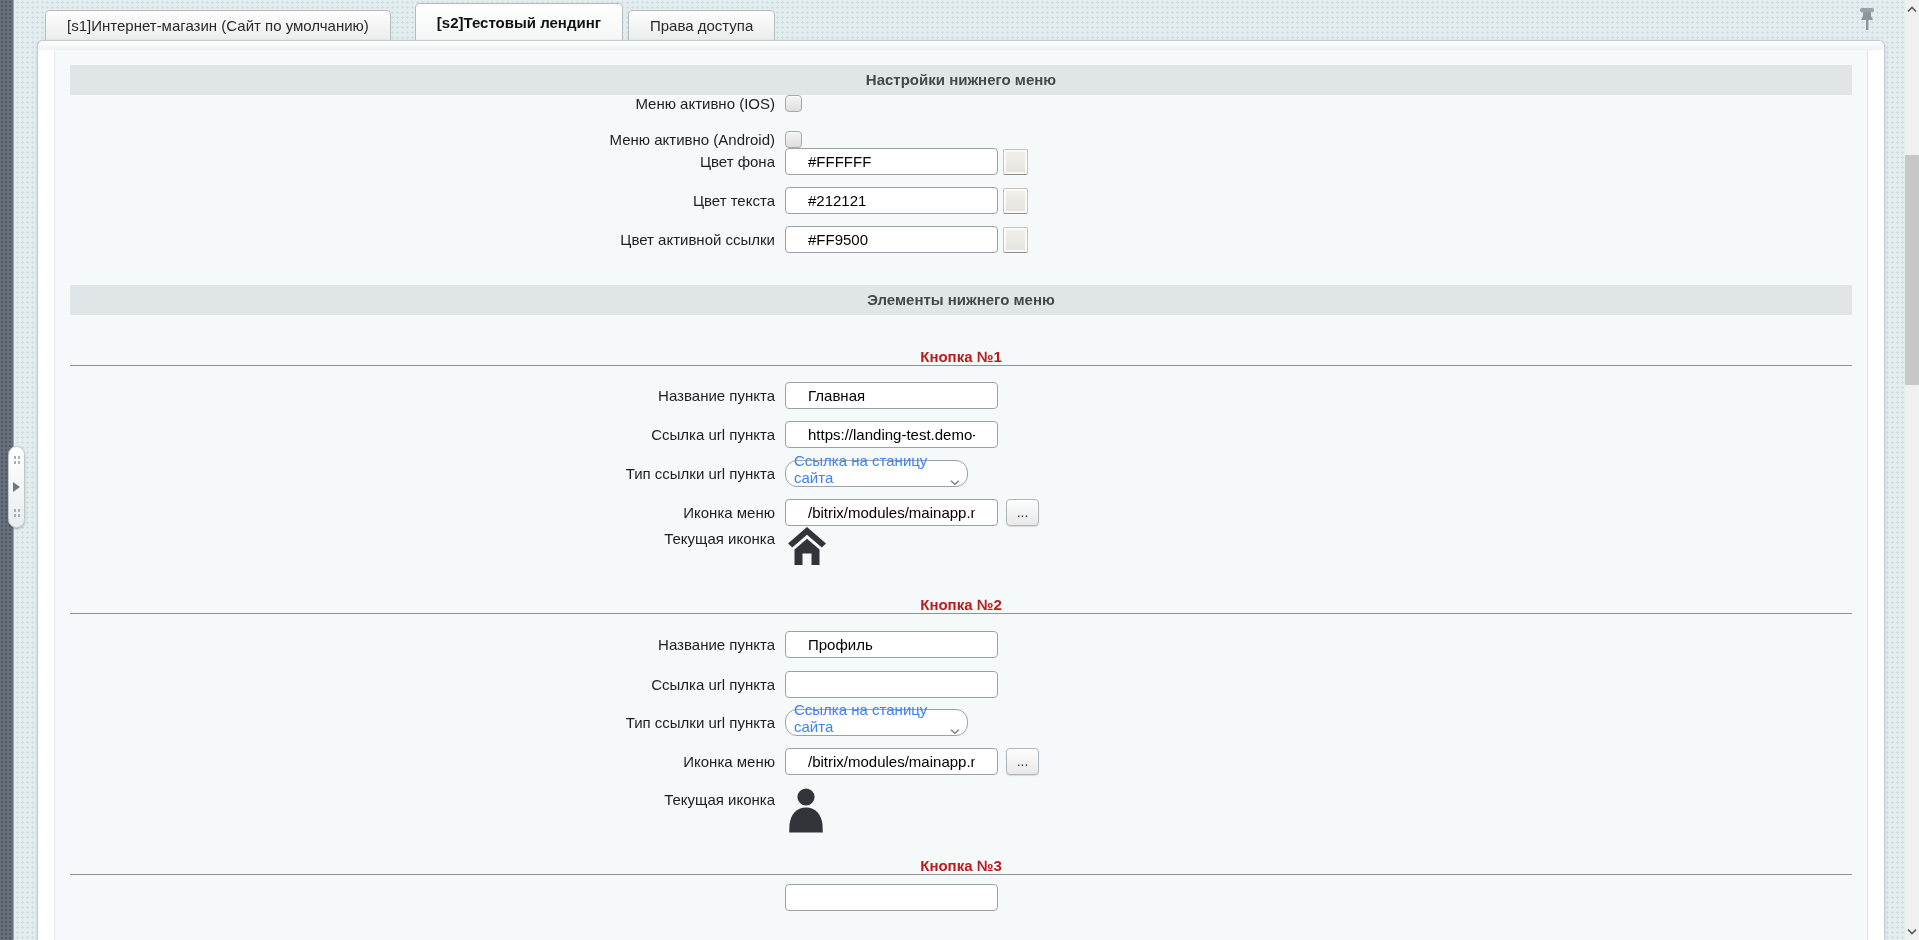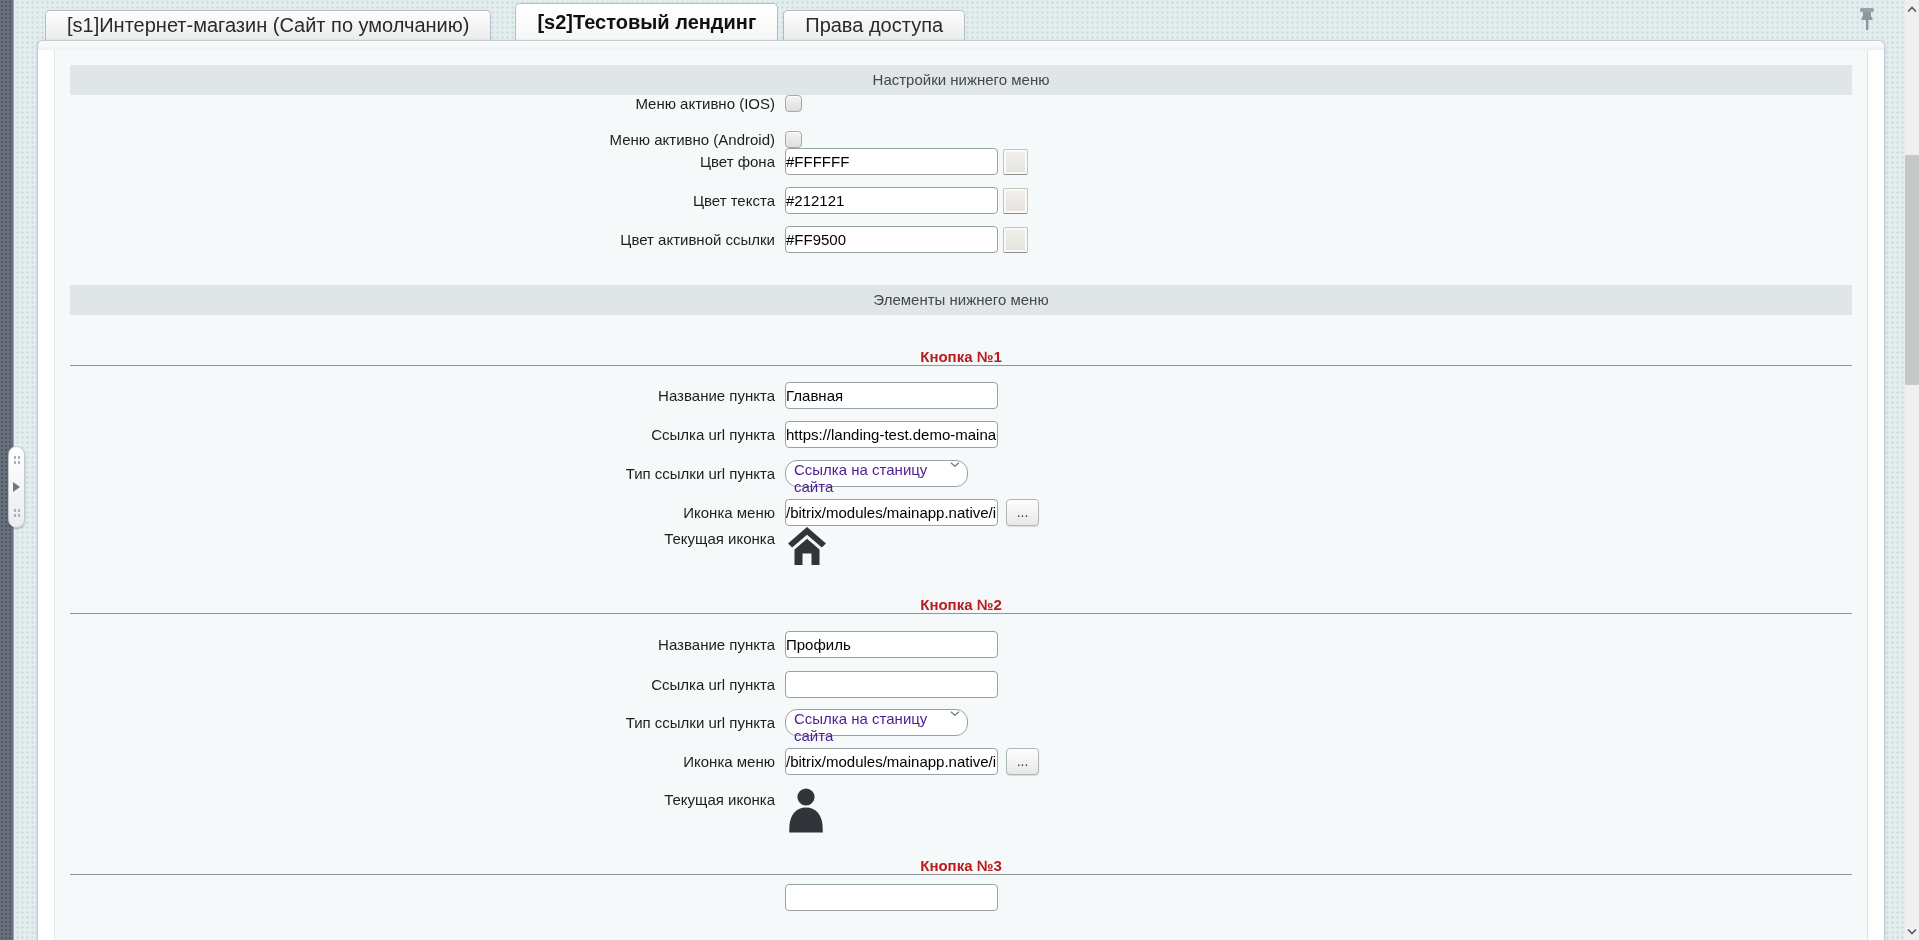--- a/index.html
+++ b/index.html
@@ -45,21 +45,21 @@
   .tabbar{
     position:absolute; left:45px; top:0; height:40px;
     display:flex; align-items:flex-end; gap:5px;
   }
   .tab{
     height:30px; padding:0 21px;
     display:flex; align-items:center; white-space:nowrap;
     background:linear-gradient(#fdfdfd,#ebecec);
     border:1px solid #b4bcbf; border-bottom:none;
     border-radius:5px 5px 0 0;
-    font-size:20px; color:#2a2a2a; cursor:pointer;
+    font-size:15px; color:#2a2a2a; cursor:pointer;
     box-shadow:inset 0 1px 0 #ffffff;
   }
   .tab.active{
     height:37px;
     background:linear-gradient(#ffffff,#f5f6f6);
     font-weight:bold; color:#111;margin-left:19px;
   }
   
   .pin{ position:absolute; right:41px; top:6px; cursor:pointer; }
   .scrollbar{
@@ -88,21 +88,21 @@
   }
   .inner{
     margin:0 16px; height:904px;
     background:#f5f9f9;
     border-left:1px solid #e4ebeb; border-right:1px solid #dde4e5;
     padding:15px 15px 0; overflow:hidden;
   }
   .section-title{
     height:30px; line-height:30px;
     background:#e0e6e7;
-    text-align:center; font-weight:normal; font-size:15px; color:#43484b;
+    text-align:center; font-weight:bold; font-size:15px; color:#43484b;
   }
   .btn-heading{
     text-align:center; font-weight:bold; font-size:15px; color:#b91c1c;
     height:16px; line-height:16px;
   }
   hr.sep{ margin:0; border:none; border-top:1px solid #8f9496; }
   
   .row{ display:flex; align-items:center; }
   .row.top{ align-items:flex-start; }
   .lbl{
@@ -112,37 +112,37 @@
   .row.top .lbl{ padding-top:4px; }
   .checkbox{
     width:17px; height:17px;
     background:linear-gradient(#f4f4f4,#dedede);
     border:1px solid #a8a8a8; border-radius:4px;
     box-shadow:inset 0 1px 0 #ffffff; cursor:pointer;
   }
   input.txt{
     width:213px; height:27px;
     border:1px solid #99a2a9; border-radius:4px;
-    background:#fff; padding:0 0;
+    background:#fff; padding:0 22px;
     font-family:"Liberation Sans", sans-serif;
     font-size:15px; color:#000; outline:none;
   }
   .swatch{
     width:25px; height:26px; margin-left:5px;
     background:linear-gradient(#f2f0ec,#e6e3de);
     border:1px solid #c6c4bf; border-bottom-color:#8d8d8d;
     box-shadow:inset 0 0 0 2px #faf9f6;
     border-radius:2px; cursor:pointer;
   }
   .select{
     width:183px; height:27px;
     border:1px solid #99a2a9; border-radius:12px;
     background:#fff; padding:0 7px 0 8px;
-    display:flex; align-items:flex-start; justify-content:space-between;
-    font-size:15px; color:#4c1d95; cursor:pointer;
+    display:flex; align-items:flex-end; justify-content:space-between;
+    font-size:15px; color:#3b82f6; cursor:pointer;
   }
   .btn-more{
     width:33px; height:27px; margin-left:8px;
     background:linear-gradient(#fefefe,#e8e8e8);
     border:1px solid #aeb6b9; border-radius:4px;
     font-size:14px; color:#3c3c3c; line-height:21px;
     text-align:center; cursor:pointer;
     box-shadow:0 1px 1px rgba(0,0,0,0.12);
   }
   .cur-icon{ margin-left:2px; }

